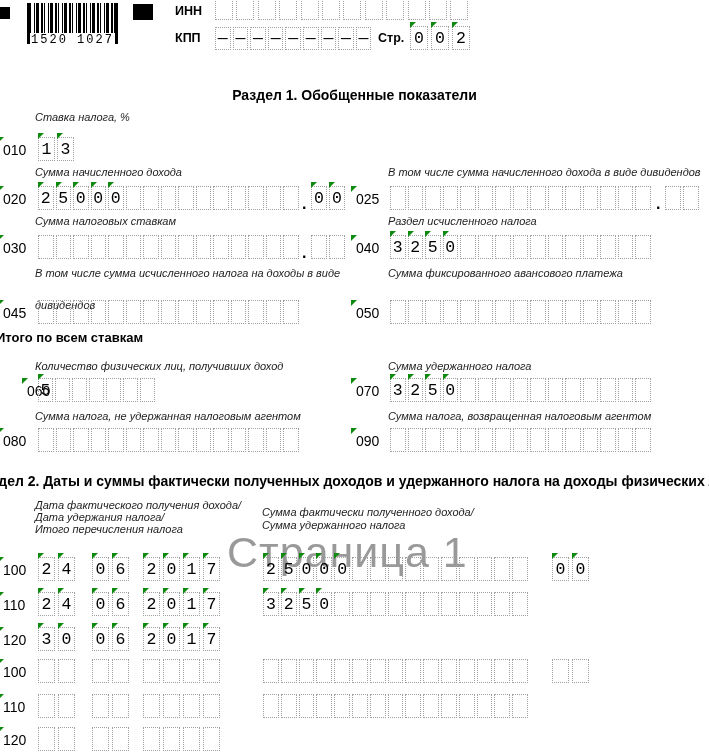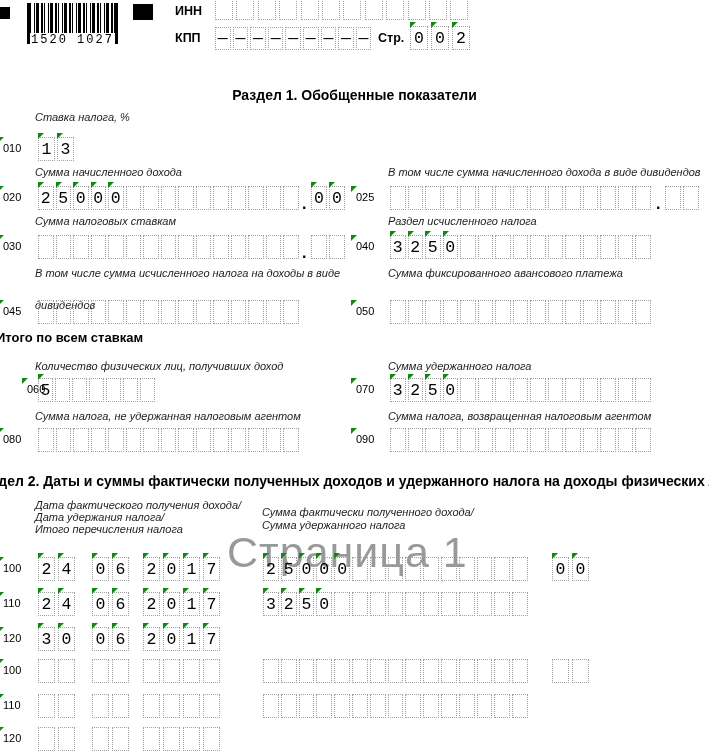--- a/index.html
+++ b/index.html
@@ -10,21 +10,21 @@
       background:repeating-linear-gradient(90deg,#000 0 2px,#fff 2px 3px,#000 3px 4px,#fff 4px 7px,#000 7px 8px,#fff 8px 9px,#000 9px 12px,#fff 12px 14px);}
   .bc::before,.bc::after{content:"";position:absolute;top:0;width:3px;height:41px;background:#000;}
   .bc::before{left:0;} .bc::after{right:0;}
   .bcd{position:absolute;left:30px;top:33px;width:85px;text-align:center;background:#fff;
        font-family:"Liberation Mono","DejaVu Sans Mono",monospace;font-size:12px;letter-spacing:2px;white-space:nowrap;}
   .hlbl{position:absolute;font-size:12.5px;font-weight:bold;white-space:nowrap;}
   .lbl{position:absolute;font-style:italic;font-size:11px;color:#1c1c1c;white-space:nowrap;}
   .boldlbl{position:absolute;font-weight:bold;font-size:13px;white-space:nowrap;}
   .title{position:absolute;left:0;width:100%;text-align:center;font-weight:bold;font-size:14px;}
   .title2{position:absolute;left:50%;transform:translateX(-50%);font-weight:bold;font-size:14px;white-space:nowrap;}
-  .code{position:absolute;font-size:11px;white-space:nowrap;}
+  .code{position:absolute;font-size:14px;white-space:nowrap;}
   .code::before{content:"";position:absolute;top:-5px;left:-5px;width:0;height:0;
       border-top:6px solid #0e8a0e;border-right:6px solid transparent;}
   .cellfield{position:absolute;display:flex;height:24px;}
   .cell{box-sizing:border-box;height:100%;border:1px dotted #a0a0a0;flex:none;
         display:flex;align-items:center;justify-content:center;position:relative;}
   .cell span{font-family:"Liberation Mono","DejaVu Sans Mono",monospace;font-size:16.5px;
         position:relative;z-index:4;}
   .cell.filled::before{content:"";position:absolute;top:-5px;left:-1px;width:0;height:0;
         border-top:6px solid #0e8a0e;border-right:6px solid transparent;z-index:5;}
   .dot{position:absolute;font-weight:bold;font-size:16px;z-index:4;}

